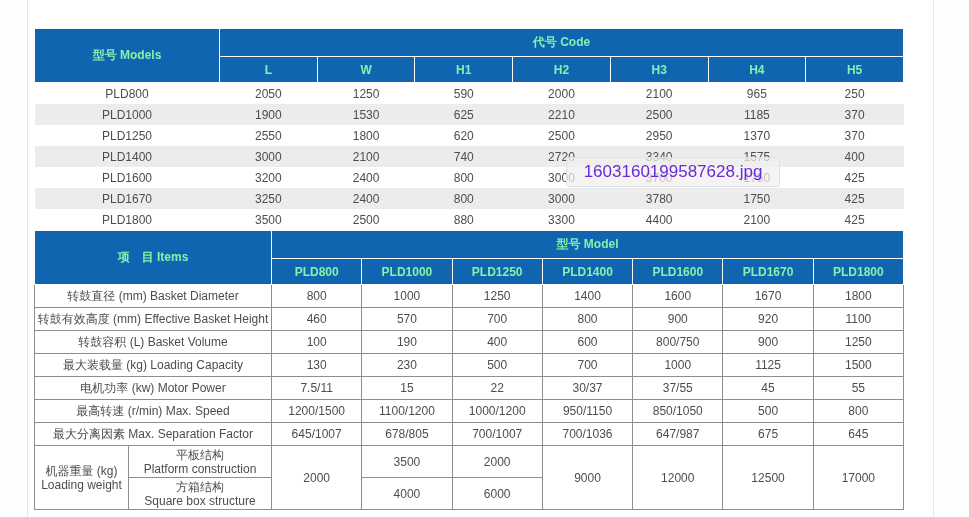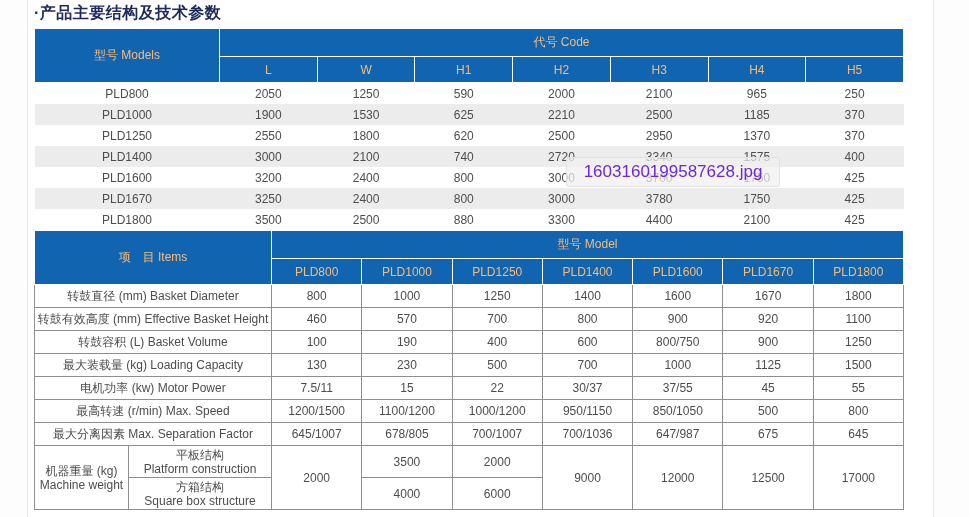--- a/index.html
+++ b/index.html
@@ -13,21 +13,21 @@
     background:#ffffff;border-left:1px solid #e5e5e5;border-right:1px solid #e5e5e5;
   }
   .title{
     position:absolute;left:6px;top:3px;
     font-size:16px;font-weight:bold;color:#1c295a;letter-spacing:0.5px;
   }
   table{border-collapse:collapse;table-layout:fixed;}
   .t1{position:absolute;left:6px;top:28px;width:870px;}
   .t2{position:absolute;left:6px;top:230px;width:870px;}
   th{
-    background:#1165b0;color:#fdba74;font-weight:normal;font-size:12px;
+    background:#1165b0;color:#86efac;font-weight:bold;font-size:12px;
     border:1px solid #ffffff;text-align:center;padding:0;
   }
   .hrow1 th{height:27px;}
   .hrow2 th{height:25px;}
   .t1 td{
     height:21px;text-align:center;font-size:12px;color:#4d4d4d;padding:0;border:none;
   }
   .t1 tr.even td{background:#ececec;}
   .t1 tr.odd td{background:#ffffff;}
   .t2 td{
@@ -41,21 +41,20 @@
     background:rgba(240,240,240,0.72);border:1px solid #e2e2e2;border-radius:3px;
     color:#6d28d9;font-size:17px;line-height:28px;text-align:center;
     white-space:nowrap;overflow:hidden;z-index:5;
   }
 </style>
 </head>
 <body>
 
 <div class="page-col">
 
-  <div class="title">·产品主要结构及技术参数</div>
 
   <table class="t1">
     <colgroup>
       <col style="width:185px">
         <col>
         <col>
         <col>
         <col>
         <col>
         <col>
@@ -244,21 +243,21 @@
         <td>678/805</td>
         <td>700/1007</td>
         <td>700/1036</td>
         <td>647/987</td>
         <td>675</td>
         <td>645</td>
       </tr>
       <tr class="wrow">
         <td class="lbl" rowspan="2">
           <div>机器重量 (kg)</div>
-          <div>Machine weight</div>
+          <div>Loading weight</div>
         </td>
         <td class="lbl">
           <div>平板结构</div>
           <div>Platform construction</div>
         </td>
         <td rowspan="2">2000</td>
         <td>3500</td>
         <td>2000</td>
         <td rowspan="2">9000</td>
         <td rowspan="2">12000</td>

